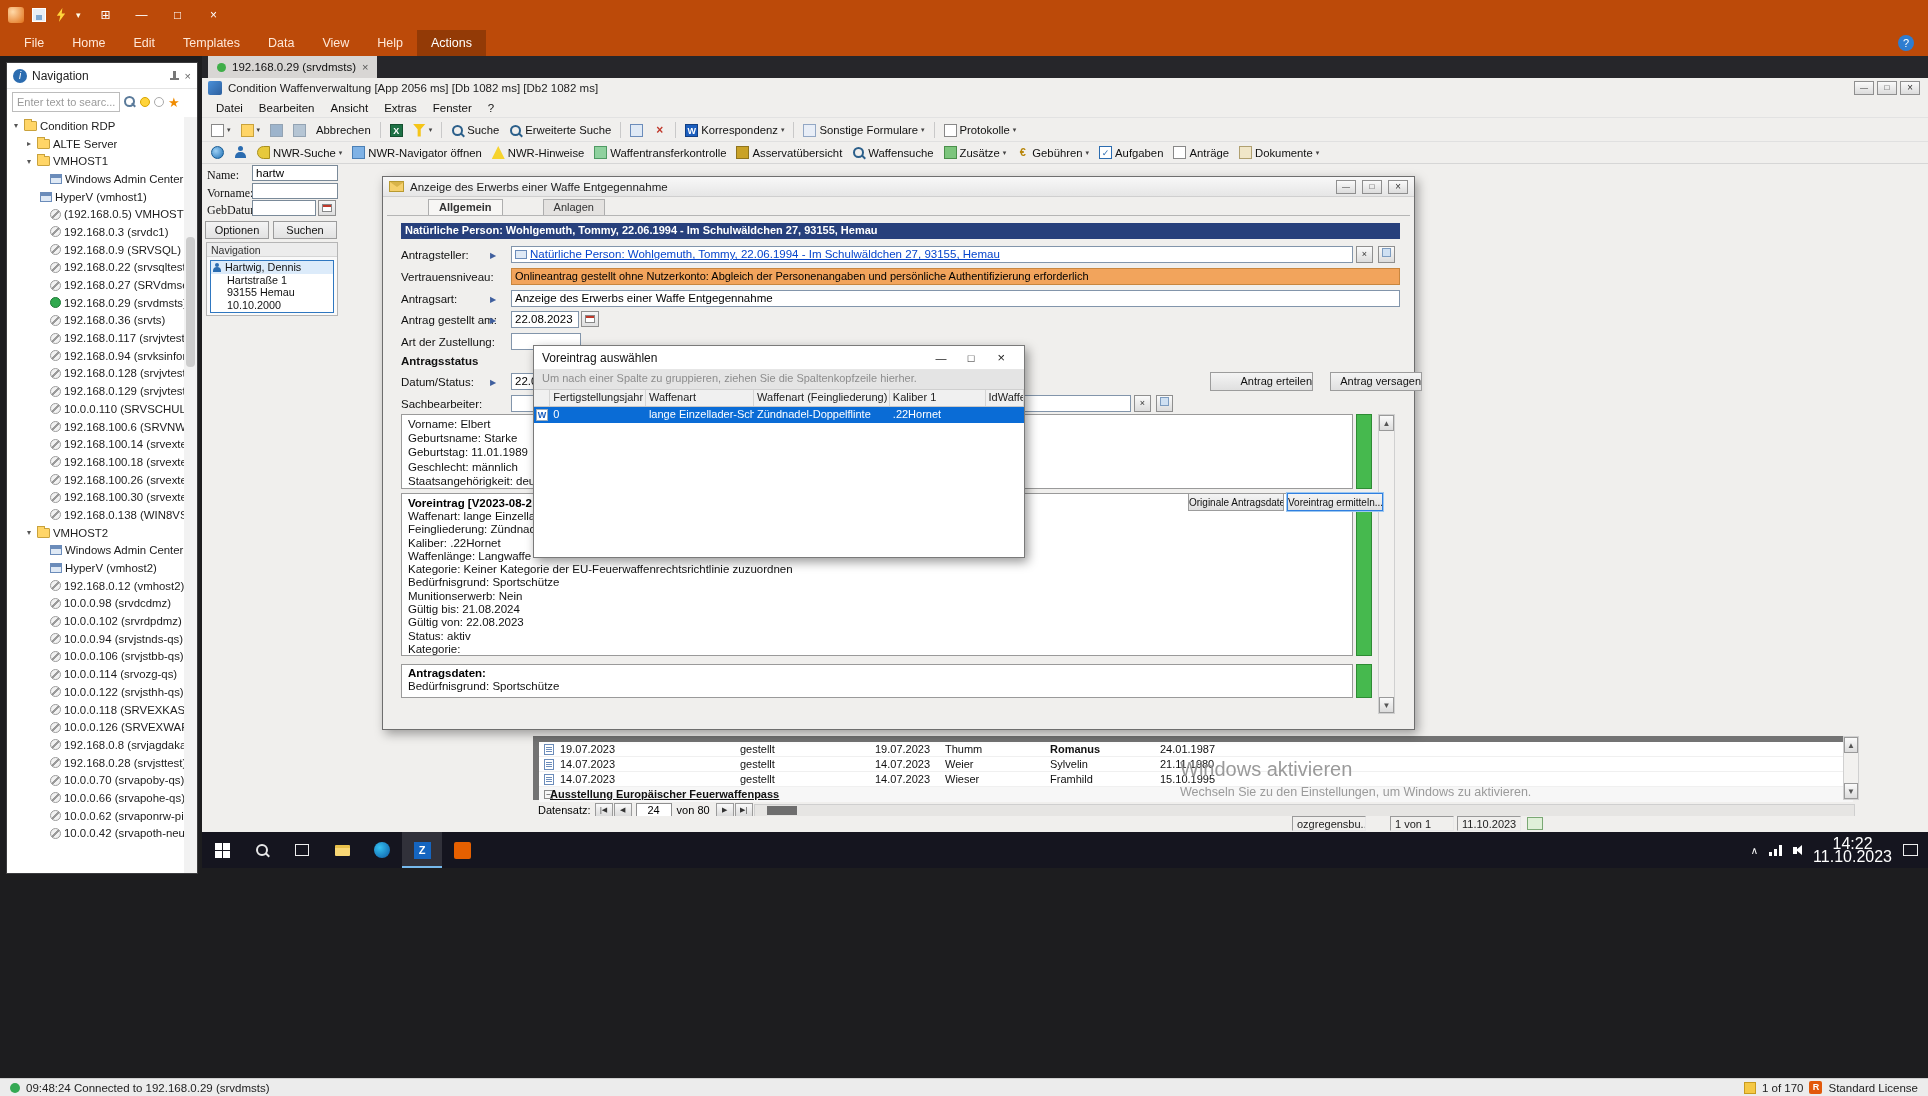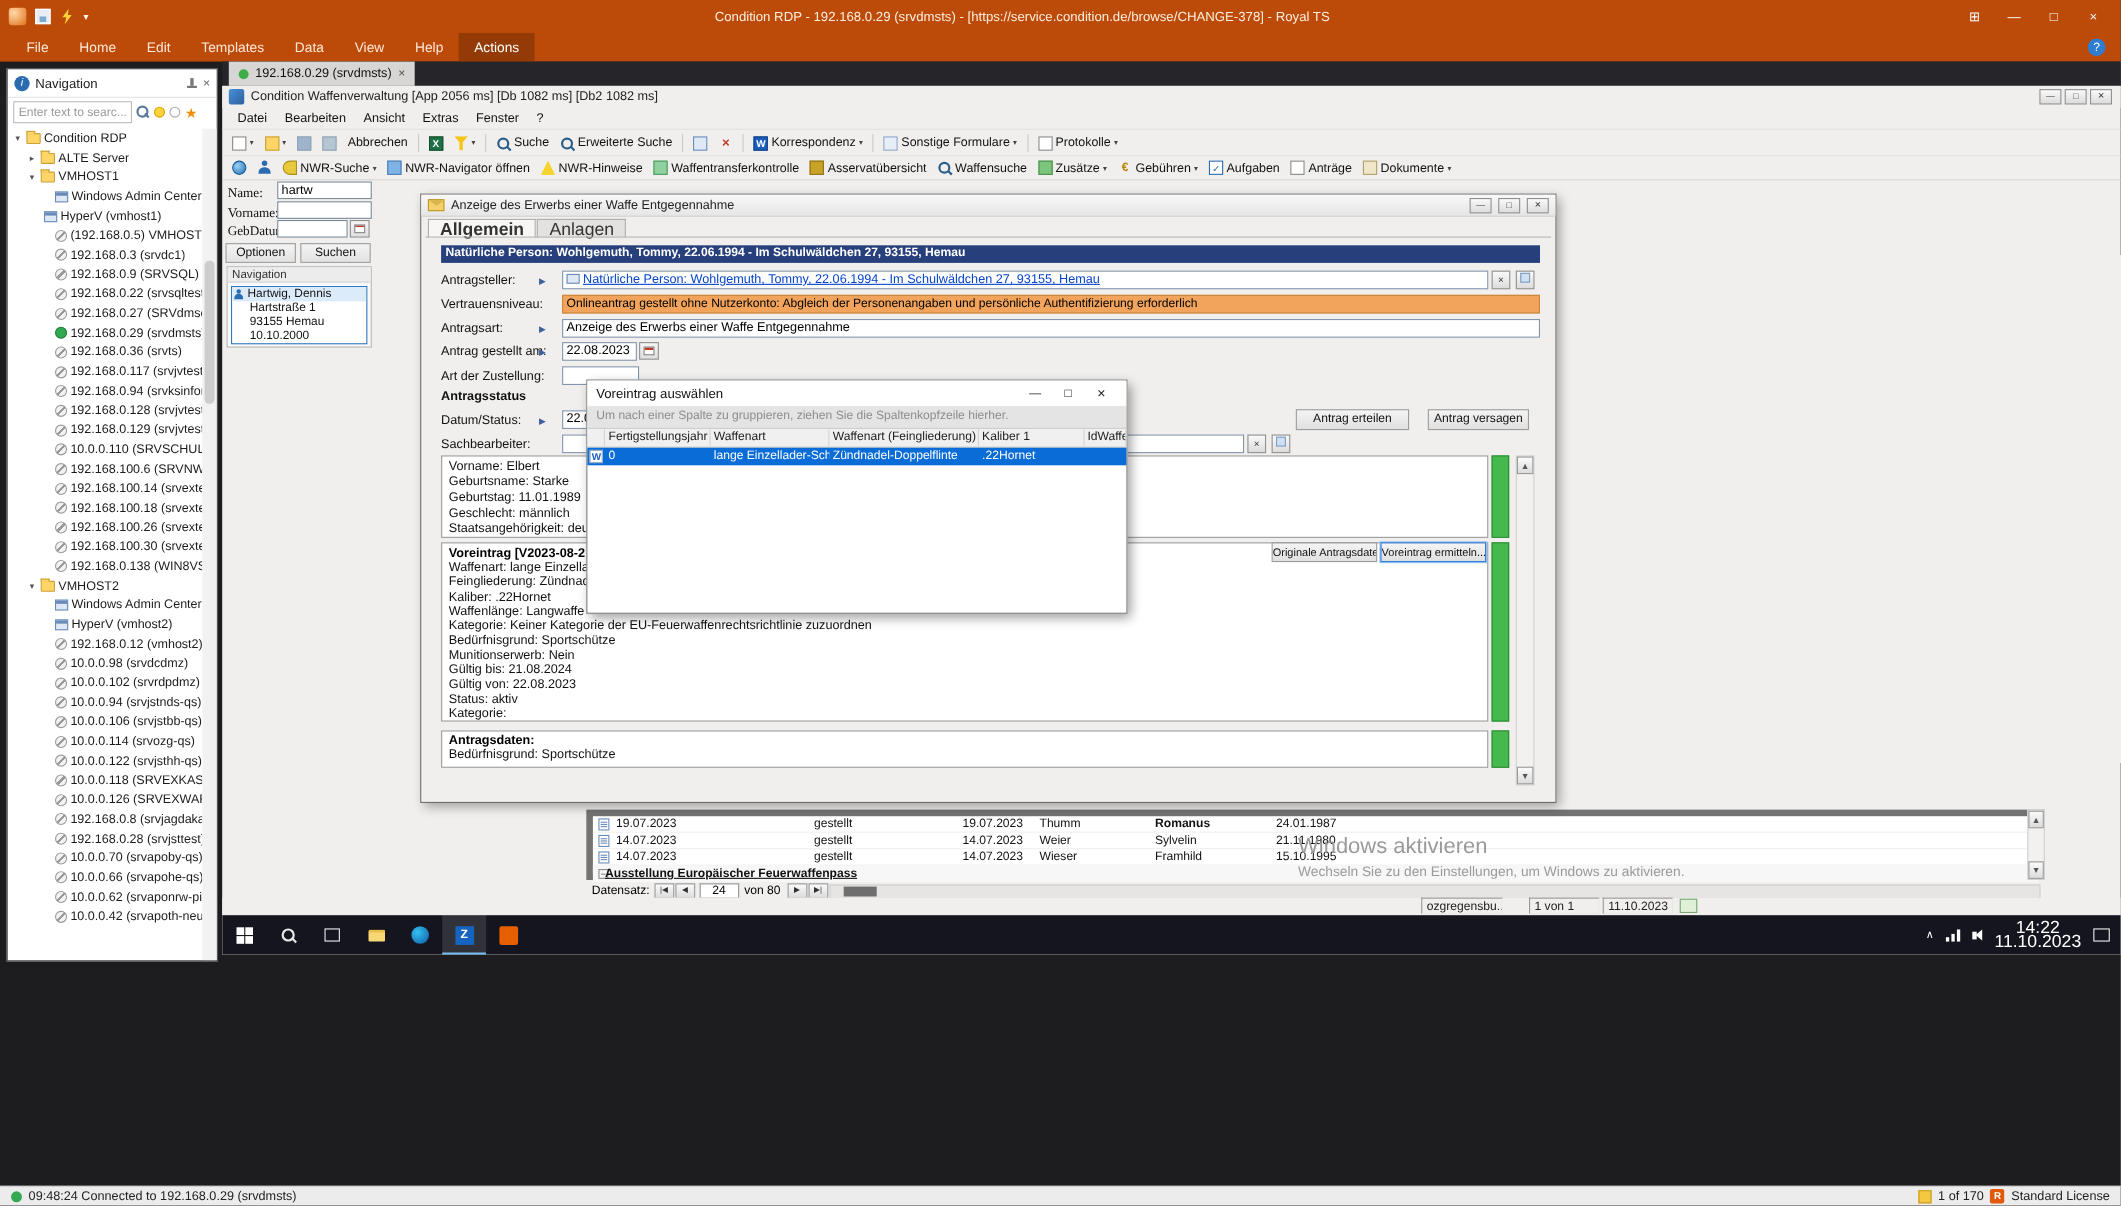--- a/index.html
+++ b/index.html
@@ -133,33 +133,33 @@
   .person-ico::before{content:'';position:absolute;left:2px;top:0;width:4px;height:4px;border-radius:50%;background:#2b6cb0;}
   .person-ico::after{content:'';position:absolute;left:0;top:4px;width:8px;height:5px;border-radius:4px 4px 0 0;background:#2b6cb0;}
 
   
   #dialog{position:absolute;left:180px;top:98px;width:1033px;height:554px;background:#f0efed;border:1px solid #6e6e6e;box-shadow:3px 4px 10px rgba(0,0,0,.35);z-index:30;}
   #dlg-titlebar{position:absolute;left:0;top:0;width:100%;height:20px;background:linear-gradient(#f8f8f8,#e6e6e6);border-bottom:1px solid #cfcfcf;display:flex;align-items:center;gap:6px;padding:0 6px;}
   .envelope{width:15px;height:11px;background:#f5d06c;border:1px solid #b89a30;position:relative;}
   .envelope::after{content:'';position:absolute;left:0;top:0;border-left:7px solid transparent;border-right:7px solid transparent;border-top:5px solid #d9b44a;}
   #dlg-title{font-size:11.5px;color:#222;flex:1;white-space:nowrap;overflow:hidden;}
   #dlg-tabs{position:absolute;left:6px;top:22px;height:17px;display:flex;gap:1px;}
-  .dtab{padding:1px 10px;font-size:16px;background:#e4e2e0;border:1px solid #aeaeae;border-bottom:none;color:#333;}
+  .dtab{padding:1px 10px;font-size:11px;background:#e4e2e0;border:1px solid #aeaeae;border-bottom:none;color:#333;margin-left:39px;}
   .dtab.active{background:#f7f6f4;font-weight:bold;}
   #dlg-body-line{position:absolute;left:4px;right:4px;top:38px;height:1px;background:#b5b5b5;}
   .banner{position:absolute;left:18px;top:46px;width:999px;height:16px;background:#27407c;color:#fff;font-size:11px;font-weight:bold;padding:1px 4px;white-space:nowrap;overflow:hidden;}
   .lbl{position:absolute;font-size:11.5px;color:#111;white-space:nowrap;}
   .req-arrow{position:absolute;font-size:8px;color:#3f5f9e;}
   .field{position:absolute;height:17px;background:#fff;border:1px solid #8295ab;font-size:11.5px;line-height:15px;padding:0 3px;white-space:nowrap;overflow:hidden;}
   .field.warn{background:#f2a45c;border-color:#c8863f;font-size:11px;}
   .link-ico{width:12px;height:9px;display:inline-block;background:#dfe9f5;border:1px solid #6b8cba;margin-right:3px;vertical-align:middle;}
   .link-text{color:#0645cc;text-decoration:underline;}
   .sq-btn{position:absolute;width:17px;height:17px;background:linear-gradient(#fafafa,#dcdcdc);border:1px solid #8f8f8f;font-size:9px;text-align:center;line-height:15px;color:#333;}
   .sq-btn .mini-ico{display:inline-block;width:9px;height:9px;background:#cfe0f2;border:1px solid #7d9cc0;}
-  .dlg-btn{position:absolute;height:19px;background:linear-gradient(#f4f4f4,#e0e0e0);border:1px solid #9c9c9c;font-size:11px;text-align:center;line-height:17px;color:#111;white-space:nowrap;overflow:hidden;}
+  .dlg-btn{position:absolute;height:19px;background:linear-gradient(#f4f4f4,#e0e0e0);border:1px solid #9c9c9c;font-size:11px;text-align:right;line-height:17px;color:#111;white-space:nowrap;overflow:hidden;margin-left:32px;}
   .dlg-btn.focused{border:1px solid #2f7fe0;box-shadow:0 0 0 1px #9cc7f0;}
   .content-box{position:absolute;background:#fff;border:1px solid #9a9a9a;overflow:hidden;}
   .detail-line{font-size:11.5px;line-height:14.2px;white-space:nowrap;color:#111;}
   #voreintrag-box .detail-line{line-height:13.3px;}
   #voreintrag-title{font-size:11.5px;font-weight:bold;line-height:14px;white-space:nowrap;}
   .green-bar{position:absolute;left:973px;width:16px;background:#46b94e;border:1px solid #2e8b34;}
   .vscroll{position:absolute;background:#f2f1ef;border:1px solid #d0d0d0;}
   .scroll-btn{position:absolute;left:0;width:100%;height:16px;background:linear-gradient(#fafafa,#dcdcdc);border:1px solid #9a9a9a;font-size:8px;color:#555;text-align:center;line-height:15px;}
   #antragsdaten-box{padding:2px 6px;}
   #antragsdaten-box .title{font-size:11.5px;font-weight:bold;}
@@ -240,21 +240,20 @@
   .rlogo::after{content:"R";}
 </style>
 </head>
 <body>
 
 <div id="rt-titlebar">
   <span class="rt-appicon"></span>
   <span class="qat qat-disk"></span>
   <span class="qat qat-bolt"></span>
   <span class="qat-caret">▾</span>
-  <span class="rt-title">Condition RDP - 192.168.0.29 (srvdmsts) - [https://service.condition.de/browse/CHANGE-378] - Royal TS</span>
   <span class="rt-controls">
     <span class="rt-ctl">⊞</span>
     <span class="rt-ctl">—</span>
     <span class="rt-ctl">□</span>
     <span class="rt-ctl">×</span>
   </span>
 </div>
 
 <div id="rt-menubar">
   <span id="rt-menu" style="display:flex;">

